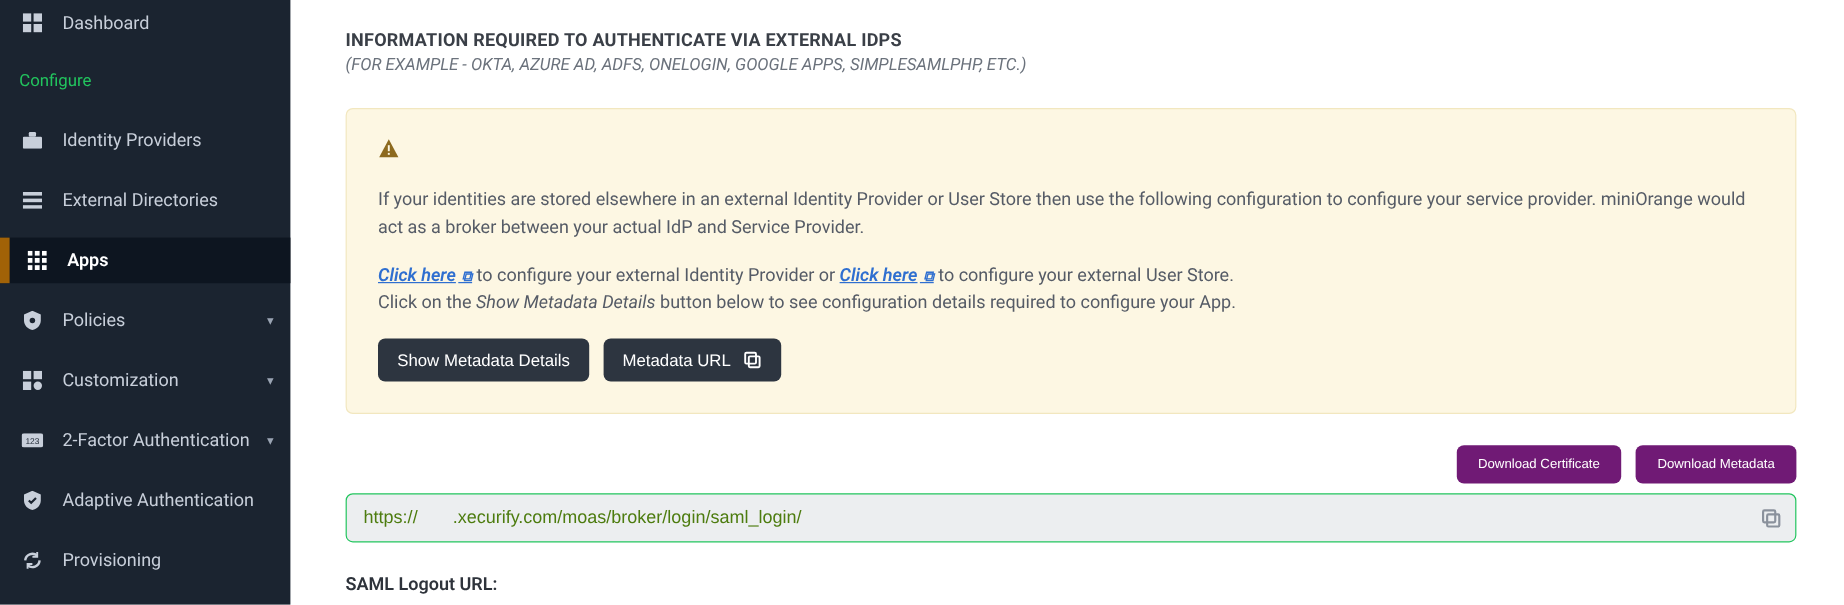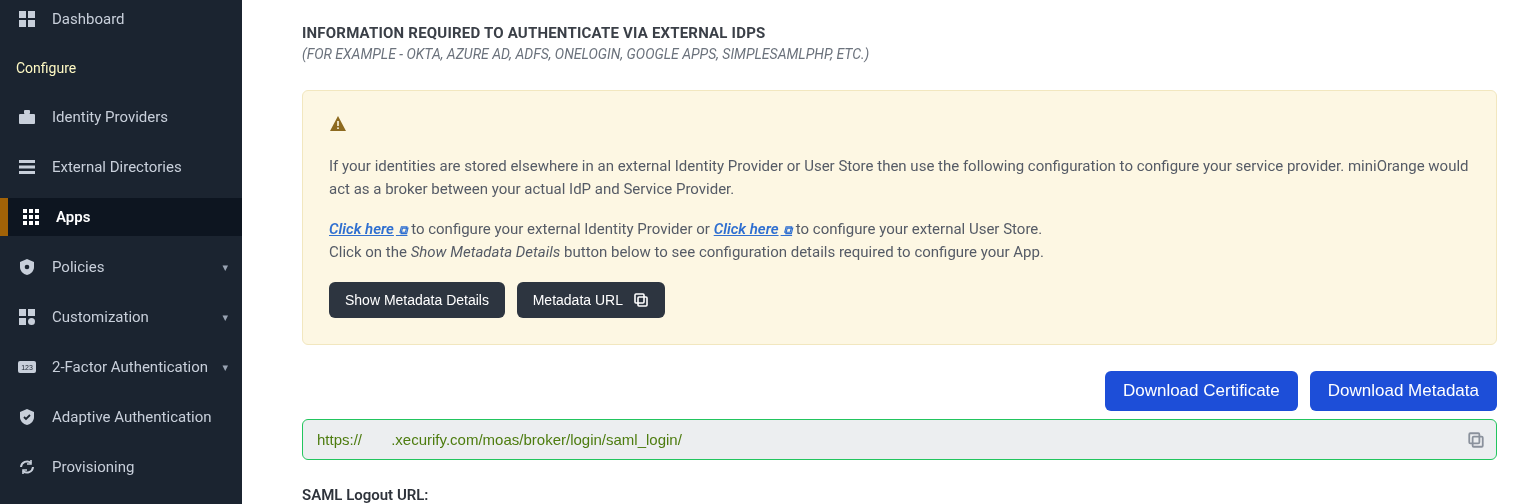--- a/index.html
+++ b/index.html
@@ -2,33 +2,33 @@
 <html><head>
 <meta charset="utf-8">
 <style>
   * { box-sizing: border-box; margin: 0; padding: 0; }
   body { font-family: -apple-system, BlinkMacSystemFont, "Segoe UI", Roboto, sans-serif; background: #fff; color: #333; display: flex; width: 1537px; height: 504px; overflow: hidden; }
   .sidebar { width: 242px; background: #1b2430; color: #c8cfda; display: flex; flex-direction: column; font-size: 15px; gap: 12px; }
   .sidebar-item { display: flex; align-items: center; padding: 10px 16px; cursor: pointer; position: relative; }
   .sidebar-item.active { background: #0d1520; border-left: 8px solid #a16207; padding-left: 12px; color:#fff; font-weight:600;}
   .sidebar-item .icon { width: 22px; display: inline-flex; justify-content: center; margin-right: 14px; }
   .sidebar-item .chev { position: absolute; right: 14px; top: 50%; transform: translateY(-50%); font-size: 11px; color:#9aa4b3;}
-  .sidebar-section { padding: 10px 16px; color: #fef9c3; font-size: 14px; }
-  .main { flex: 1; padding: 24px 40px 0 46px; overflow: hidden; margin-left: 14px; }
+  .sidebar-section { padding: 10px 16px; color: #22c55e; font-size: 14px; }
+  .main { flex: 1; padding: 24px 40px 0 46px; overflow: hidden; }
   .title { font-weight: 700; font-size: 15px; color: #3a3f47; letter-spacing: .2px; }
   .subtitle { font-style: italic; color: #6b727c; font-size: 14px; margin-top: 4px; }
   .alert { background: #fdf7e3; border: 1px solid #f2e7bf; border-radius: 6px; margin-top: 28px; padding: 22px 26px 26px 26px; display: flex; gap: 22px; flex-direction: column; }
   .alert .warn { color: #7a5b16; font-size: 16px; padding-top: 2px; }
   .alert-body { flex: 1; color: #555b66; font-size: 15px; line-height: 1.55; }
   .alert-body p + p { margin-top: 16px; }
   .link { color: #2f6fd0; text-decoration: underline; font-style: italic; font-weight:600; cursor: pointer; }
   .ext { font-size: 12px; margin-left: 2px; }
   .btn-dark { background: #2d3540; color: #fff; border: none; border-radius: 6px; padding: 10px 16px; font-size: 14px; cursor: pointer; display: inline-flex; align-items: center; gap: 10px; margin-right: 8px; margin-top: 18px;}
   .actions-right { display: flex; justify-content: flex-end; gap: 12px; margin-top: 26px; }
-  .btn-orange { background: #1d4ed8; color: #fff; border: none; border-radius: 6px; padding: 10px 18px; font-size: 17px; cursor: pointer; }
+  .btn-orange { background: #701a75; color: #fff; border: none; border-radius: 6px; padding: 10px 18px; font-size: 11px; cursor: pointer; }
   .field-label { font-weight: 600; color: #2e333b; font-size: 15px; margin-top: 26px; }
   .urlbox { position: relative; margin-top: 8px; }
   .urlbox input { width: 100%; padding: 11px 44px 11px 14px; border: 1px solid #22c55e; background: #eceef0; border-radius: 6px; font-size: 15px; color: #4d7c0f; }
   .urlbox .copy { position: absolute; right: 12px; top: 50%; transform: translateY(-50%); color: #8a919c; cursor: pointer; }
   svg { display: block; }
 </style>
 </head>
 <body>
 
 <nav class="sidebar">

